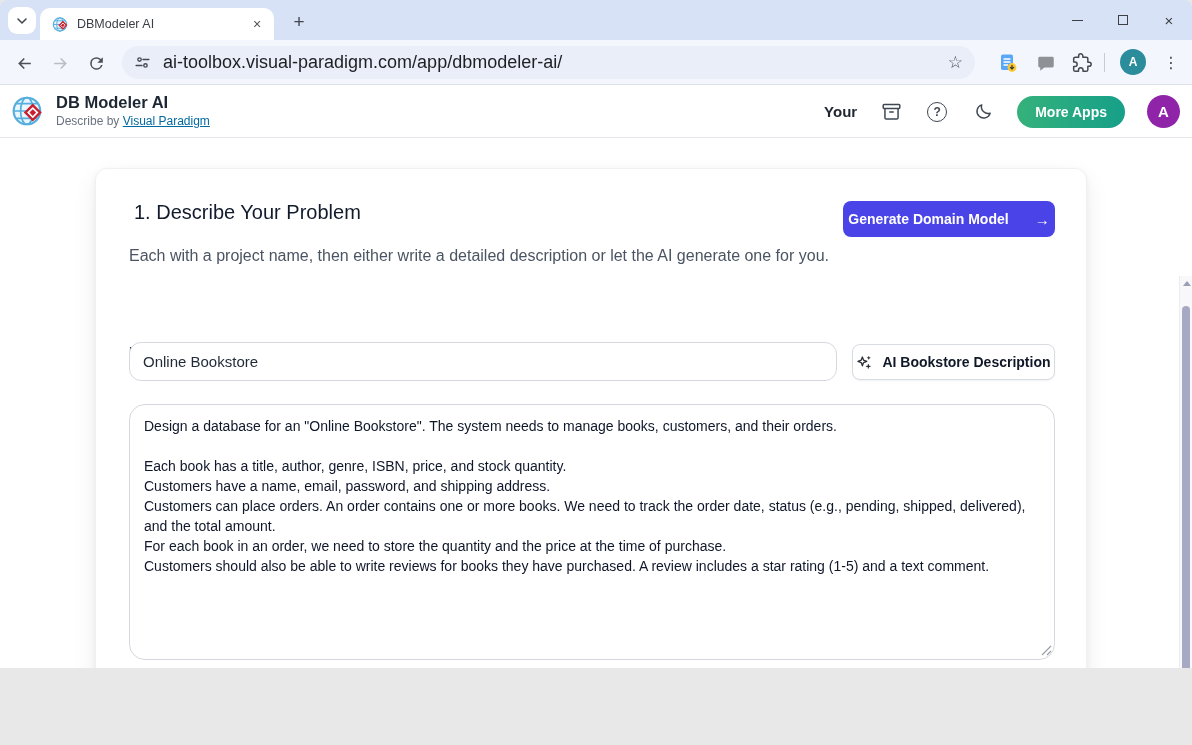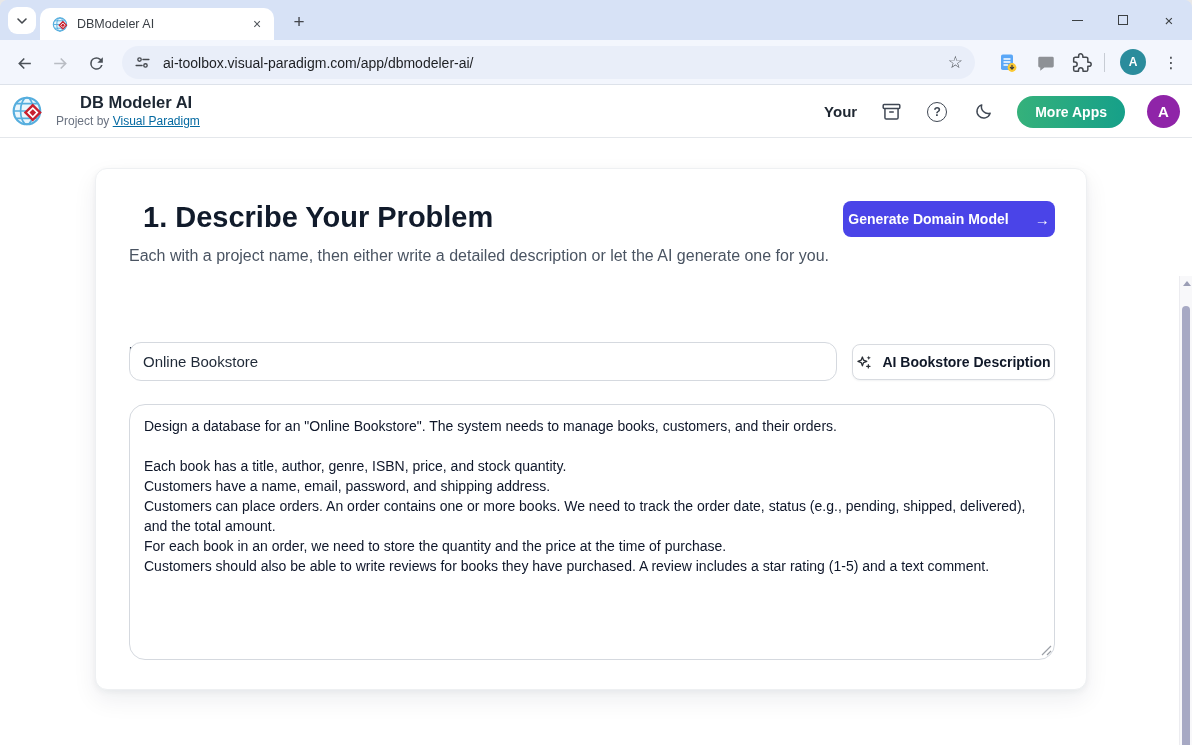--- a/index.html
+++ b/index.html
@@ -1,20 +1,20 @@
 <!DOCTYPE html>
 <html style="--tab-strip: #d7e2f6; --primary-button: #4a44e8; --more-apps-gradient-start: #35b17b; --more-apps-gradient-end: #16a089; --app-avatar: #8f24a8; --chrome-avatar: #2b8c9c;"><head>
 <meta charset="utf-8">
 <style>
   * { box-sizing: border-box; margin: 0; padding: 0; }
   html,body { width:1192px; height:745px; }
   body { font-family: "Liberation Sans", "DejaVu Sans", sans-serif; background:#e8e8e8; }
 
   #window {
-    position:relative; width:1192px; height:745px; overflow:hidden;
+    position:relative; width:1192px; height:668px; overflow:hidden;
     background:var(--tab-strip,#d7e2f6); border-radius:8px 8px 0 0;padding-left:27px;
   }
 
   
   .tabstrip { position:absolute; left:0; top:0; width:100%; height:40px; background:var(--tab-strip,#d7e2f6); }
   .tab-dropdown-btn { position:absolute; left:8px; top:7px; width:28px; height:27px; background:#fff; border-radius:9px;
     display:flex; align-items:center; justify-content:center; color:#45494f; cursor:pointer; }
   .tab { position:absolute; left:40px; top:8px; width:234px; height:32px; background:#fff; border-radius:10px 10px 0 0;
     display:flex; align-items:center; padding:0 8px 0 12px; }
   .tab-favicon { width:17px; height:17px; flex:0 0 auto; }
@@ -32,56 +32,56 @@
   
   .toolbar { position:absolute; left:0; top:40px; width:100%; height:45px; background:#f3f6fd; border-bottom:1px solid #dde2ea; }
   .nav-btn { position:absolute; top:7px; width:32px; height:32px; border-radius:50%; display:flex; align-items:center; justify-content:center; cursor:pointer; }
   .nav-btn svg { width:19px; height:19px; }
   .nav-back { left:8px; color:#4b5158; }
   .nav-forward { left:44px; color:#b9bdc4; }
   .nav-reload { left:80px; color:#4b5158; }
   .omnibox { position:absolute; left:122px; top:6px; width:853px; height:33px; background:#e9eef9; border-radius:17px;
     display:flex; align-items:center; padding:0 12px; cursor:text; }
   .tune-icon { width:17px; height:17px; color:#45494f; flex:0 0 auto; }
-  .url-text { font-size:14px; color:#1d1f23; margin-left:12px; flex:1 1 auto; white-space:nowrap; overflow:hidden; }
+  .url-text { font-size:18px; color:#1d1f23; margin-left:12px; flex:1 1 auto; white-space:nowrap; overflow:hidden; }
   .star-btn { font-size:17px; color:#494d52; flex:0 0 auto; cursor:pointer; line-height:1; }
   .tb-icon { position:absolute; top:11px; width:24px; height:24px; display:flex; align-items:center; justify-content:center; cursor:pointer; }
   .docs-icon { left:996px; }
   .bubble-icon { left:1034px; color:#8e9196; }
   .puzzle-icon { left:1070px; color:#45494f; }
   .tb-divider { position:absolute; left:1104px; top:13px; width:1px; height:19px; background:#c7ccd4; }
   .chrome-avatar { position:absolute; left:1120px; top:9px; width:26px; height:26px; border-radius:50%;
     background:var(--chrome-avatar,#2b8c9c); color:#fff; font-size:12px; font-weight:700;
     display:flex; align-items:center; justify-content:center; cursor:pointer; }
   .kebab-btn { position:absolute; left:1158px; top:9px; width:26px; height:26px; display:flex; align-items:center; justify-content:center;
     font-size:16px; color:#45494f; letter-spacing:0; cursor:pointer; }
 
   
   .app-header { position:absolute; left:0; top:85px; width:100%; height:53px; background:#fff; border-bottom:1px solid #e4e7eb; }
   .app-logo { position:absolute; left:11px; top:9px; width:34px; height:34px; }
   .app-title-block { position:absolute; left:56px; top:8px; }
-  .app-title { font-size:16.5px; font-weight:700; color:#1d2733; line-height:1.15;margin-left:24px; }
+  .app-title { font-size:16.5px; font-weight:700; color:#1d2733; line-height:1.15; }
   .app-subtitle { font-size:12px; color:#6a7280; margin-top:2px; }
   .app-subtitle a { color:#0369a1; text-decoration:underline; cursor:pointer; }
   .header-right { position:absolute; right:12px; top:0; height:53px; display:flex; align-items:center; gap:22px; }
   .file-menu { font-size:15px; font-weight:600; color:#1e2631; cursor:pointer; }
   .hdr-icon { width:24px; height:24px; display:flex; align-items:center; justify-content:center; color:#3f4753; cursor:pointer; }
   .help-circle { width:20px; height:20px; border:1.6px solid #3f4753; border-radius:50%; display:flex; align-items:center; justify-content:center;
     font-size:12px; font-weight:600; color:#3f4753; }
   .btn-more-apps { height:32px; padding:0 18px; border:none; border-radius:16px; cursor:pointer;
     background:linear-gradient(90deg, var(--more-apps-gradient-start,#35b17b), var(--more-apps-gradient-end,#16a089));
     color:#fff; font-size:14px; font-weight:700; font-family:inherit; }
   .app-avatar { width:33px; height:33px; border-radius:50%; background:var(--app-avatar,#8f24a8); color:#fff;
     font-size:15px; font-weight:700; display:flex; align-items:center; justify-content:center; cursor:pointer; }
 
   
   .content { position:absolute; left:0; top:138px; width:100%; height:607px; background:#fff; }
   .card { position:absolute; left:95px; top:30px; width:992px; height:522px; background:#fff;
     border:1px solid #eef0f2; border-radius:12px; box-shadow:0 10px 25px rgba(20,30,50,.07), 0 2px 6px rgba(20,30,50,.05); }
-  .card h1 { position:absolute; left:47px; top:32px; font-size:29px; font-weight:700; color:#111b2b; }
+  .card h1 { position:absolute; left:38px; top:32px; font-size:20px; font-weight:400; color:#111b2b; }
   .card-sub { position:absolute; left:33px; top:74px; width:705px; font-size:16px; line-height:25px; color:#4a5462; }
   .btn-generate { position:absolute; left:747px; top:32px; width:212px; height:36px; border:none; border-radius:8px; cursor:pointer;
     background:var(--primary-button,#4a44e8); color:#fff; font-size:14px; font-weight:700; font-family:inherit;
     display:flex; align-items:center; justify-content:center; gap:26px; }
   .btn-generate .arrow { font-size:15px; font-weight:400; }
   .field-label { position:absolute; left:33px; top:146px; font-size:14px; font-weight:600; color:#333e4e;margin-top:29px; }
   .project-input { position:absolute; left:33px; top:173px; width:708px; height:39px; border:1px solid #d5d9df; border-radius:12px;
     padding:0 13px; font-size:15px; color:#1f2937; font-family:inherit; background:#fff; outline:none; }
   .btn-ai { position:absolute; left:756px; top:175px; width:203px; height:36px; border:1px solid #d8dbe0; border-radius:8px; cursor:pointer;
     background:#fff; box-shadow:0 1px 2px rgba(20,30,50,.06); font-family:inherit;
@@ -186,21 +186,21 @@
   <div class="app-header">
     <svg class="app-logo" viewBox="0 0 32 32">
       <circle cx="15" cy="16" r="12.5" fill="#eaf6fd" stroke="#56aede" stroke-width="2"></circle>
       <ellipse cx="15" cy="16" rx="6" ry="12.5" fill="none" stroke="#56aede" stroke-width="1.6"></ellipse>
       <path d="M2.5 16h25 M5 9h20 M5 23h20" stroke="#56aede" stroke-width="1.6" fill="none"></path>
       <rect x="14.5" y="11.5" width="12" height="12" transform="rotate(45 20.5 17.5)" fill="#c8202f"></rect>
       <rect x="17.5" y="14.5" width="6" height="6" transform="rotate(45 20.5 17.5)" fill="none" stroke="#fff" stroke-width="1.6"></rect>
     </svg>
     <div class="app-title-block">
       <div class="app-title">DB Modeler AI</div>
-      <div class="app-subtitle"><span>Project by </span><a>Visual Paradigm</a></div>
+      <div class="app-subtitle"><span>Describe by </span><a>Visual Paradigm</a></div>
     </div>
     <div class="header-right">
       <span class="file-menu">Your</span>
       <span class="hdr-icon">
         <svg width="21" height="21" viewBox="0 0 24 24">
             <rect x="2.5" y="4" width="19" height="4.5" rx="1" fill="none" stroke="currentColor" stroke-width="1.7"></rect>
             <path d="M4.5 8.5V19a1.5 1.5 0 0 0 1.5 1.5h12a1.5 1.5 0 0 0 1.5-1.5V8.5" fill="none" stroke="currentColor" stroke-width="1.7"></path>
             <path d="M10 12.5h4" stroke="currentColor" stroke-width="1.7" stroke-linecap="round"></path>
           </svg>
       </span>

